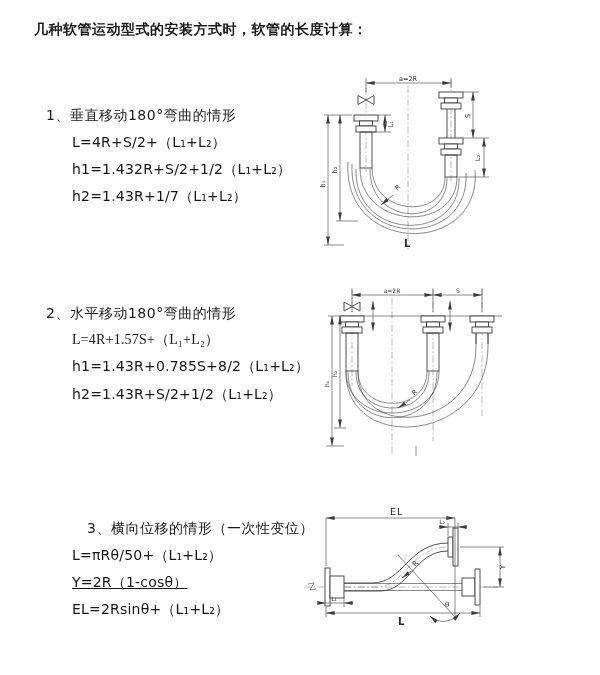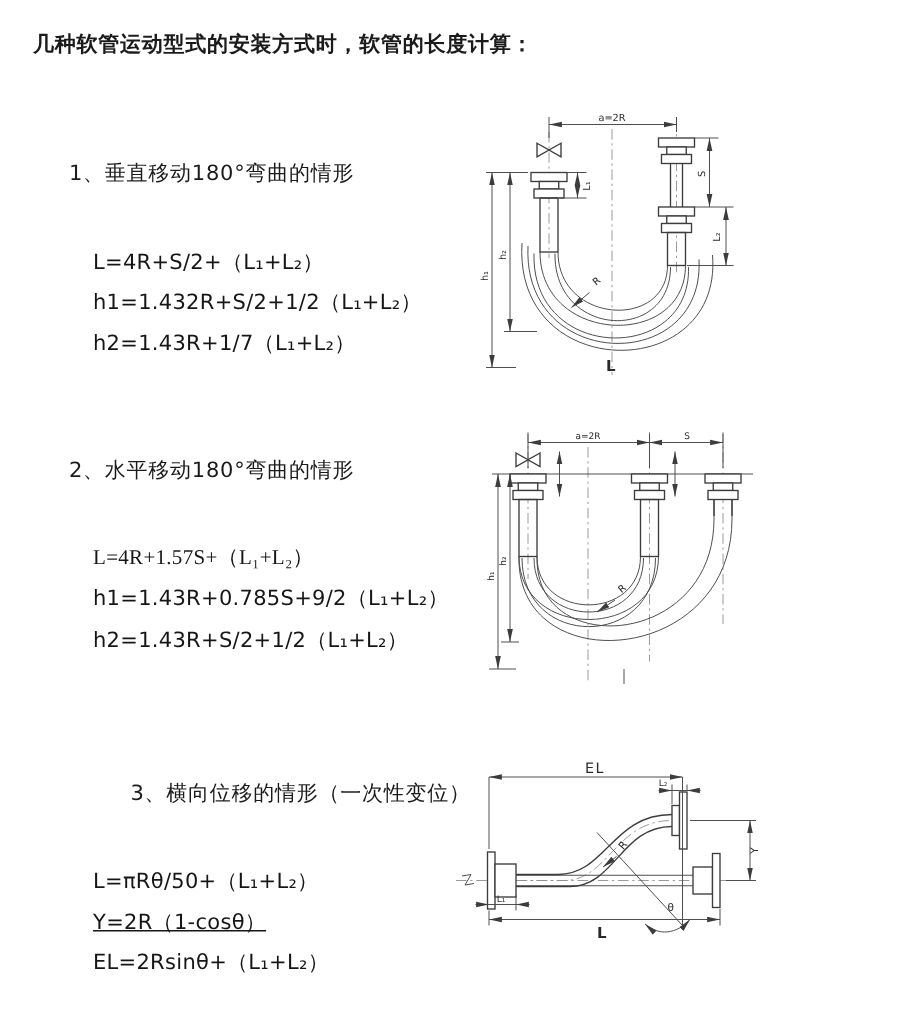--- a/index.html
+++ b/index.html
@@ -1,22 +1,22 @@
 <!DOCTYPE html>
 <html><head>
 <meta charset="utf-8">
 <style>
   html,body{margin:0;padding:0;}
   body{
     width:600px;height:675px;background:#ffffff;position:relative;overflow:hidden;
     font-family:"DejaVu Sans","Liberation Sans",sans-serif;color:#1b1b1b;
   }
-  .title{position:absolute;left:22px;top:21px;font-size:14px;font-weight:bold;letter-spacing:0.5px;white-space:nowrap;}
+  .title{position:absolute;left:34px;top:21px;font-size:14px;font-weight:bold;letter-spacing:0.5px;white-space:nowrap;}
   .sec-heading{position:absolute;font-size:14px;font-weight:normal;letter-spacing:0.5px;white-space:nowrap;}
-  .formula{position:absolute;left:62px;font-size:14px;color:#161616;white-space:nowrap;letter-spacing:0.2px;margin-top:32px;}
+  .formula{position:absolute;left:72px;font-size:14px;color:#161616;white-space:nowrap;letter-spacing:0.2px;}
   #h1s{left:46px;top:107px;} #h2s{left:46px;top:305px;text-align:right;} #h3s{left:46px;top:520px;margin-left:41px;}
   #f10{top:134px;} #f11{top:161px;} #f12{top:188px;}
   #f20{top:331px;font-family:Liberation Serif, serif;} #f21{top:358px;} #f22{top:386px;}
   #f30{top:547px;} #f31{top:574px;text-decoration:underline;} #f32{top:601px;}
   .diag{position:absolute;}
   #d1{left:314px;top:72px;width:262px;height:182px;}
   #d2{left:320px;top:286px;width:256px;height:176px;}
   #d3{left:298px;top:503px;width:302px;height:138px;}
   svg .ln{stroke:#3c3c3c;stroke-width:0.9;fill:none;}
   svg .fit{stroke:#3c3c3c;stroke-width:0.9;fill:#ffffff;}
@@ -106,21 +106,21 @@
     <text x="79" y="52" text-anchor="middle" transform="rotate(-90 79 52)">L₁</text>
     <text x="156" y="44" text-anchor="middle" transform="rotate(-90 156 44)">S</text>
     <text x="166" y="86" text-anchor="middle" transform="rotate(-90 166 86)">L₂</text>
     <text x="85" y="117" text-anchor="middle" transform="rotate(-40 85 117)">R</text>
     <text x="90" y="175" class="big">L</text>
   </g>
 </svg>
 
 <div class="sec-heading" id="h2s">2、水平移动180°弯曲的情形</div>
 <div class="formula" id="f20">L=4R+1.57S+（L₁+L₂）</div>
-<div class="formula" id="f21">h1=1.43R+0.785S+9/2（L₁+L₂）</div>
+<div class="formula" id="f21">h1=1.43R+0.785S+8/2（L₁+L₂）</div>
 <div class="formula" id="f22">h2=1.43R+S/2+1/2（L₁+L₂）</div>
 
 <svg id="d2" class="diag" viewBox="0 0 256 176">
   <g>
     <line class="cl" x1="32" y1="2" x2="32" y2="100"></line>
     <line class="cl" x1="113" y1="2" x2="113" y2="155"></line>
     <line class="cl" x1="162" y1="2" x2="162" y2="130"></line>
     <line class="cl" x1="72" y1="12" x2="72" y2="168"></line>
   </g>
   <line class="thin" x1="8" y1="30" x2="182" y2="30"></line>

